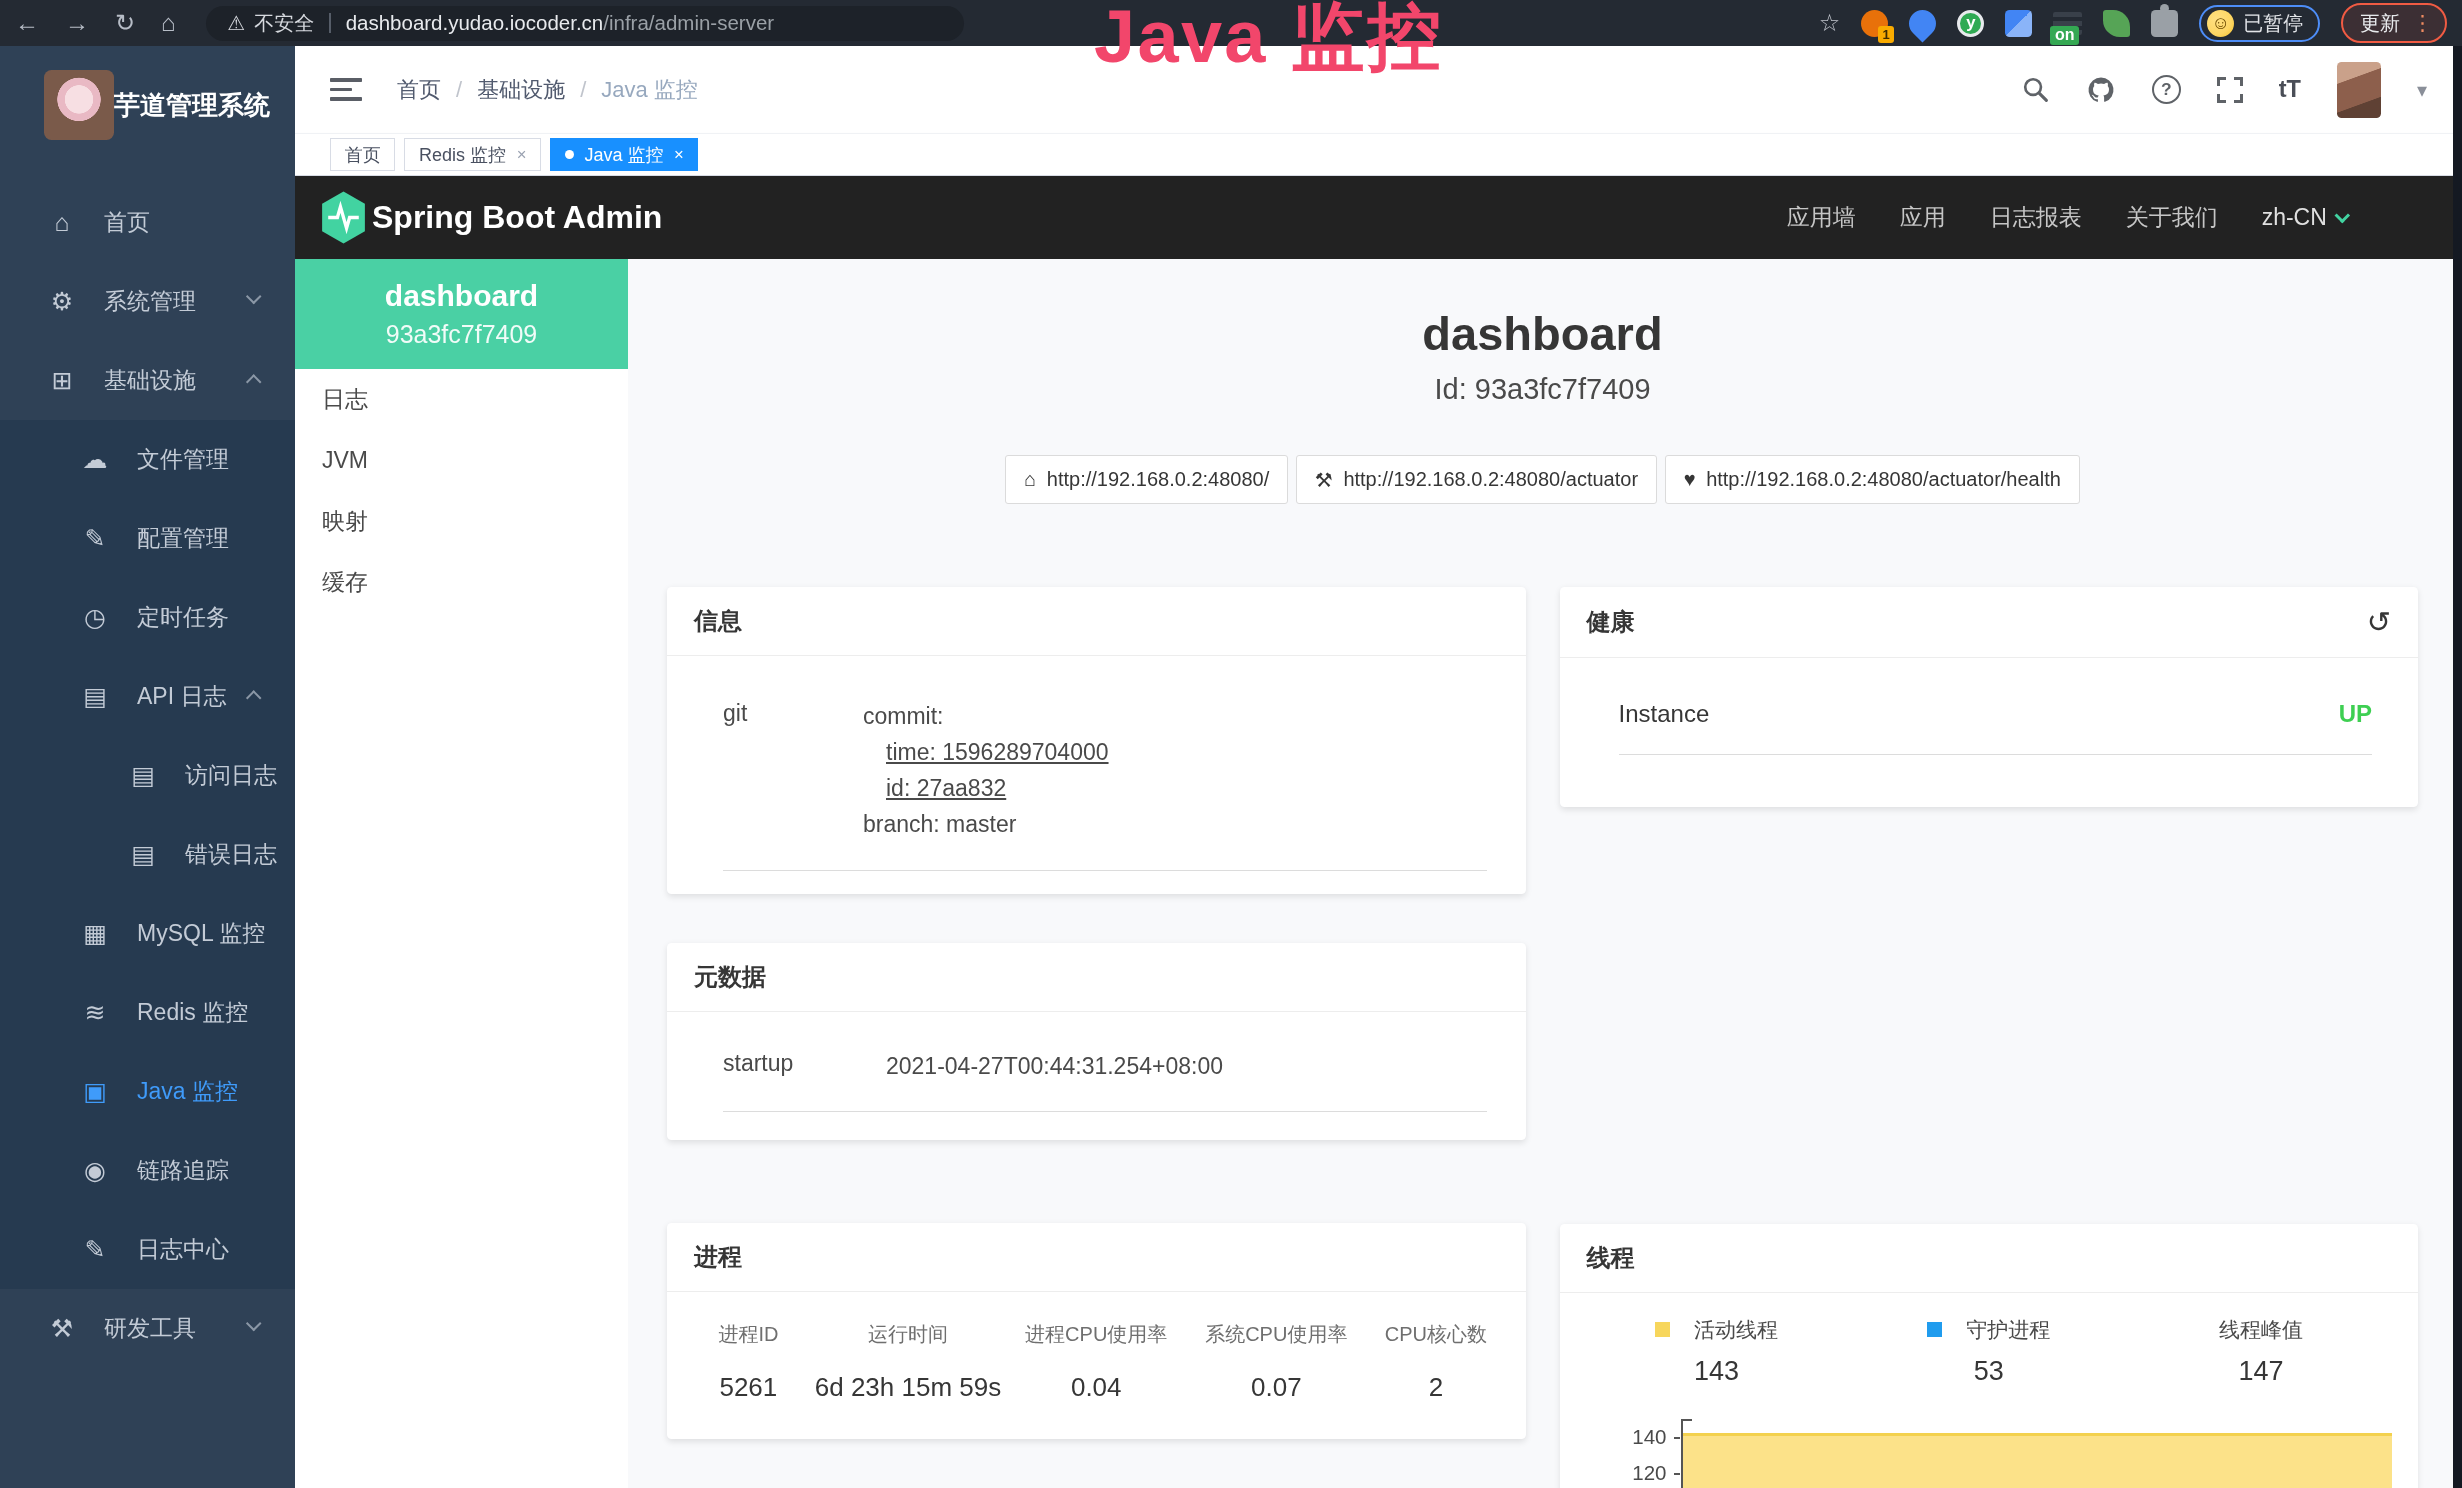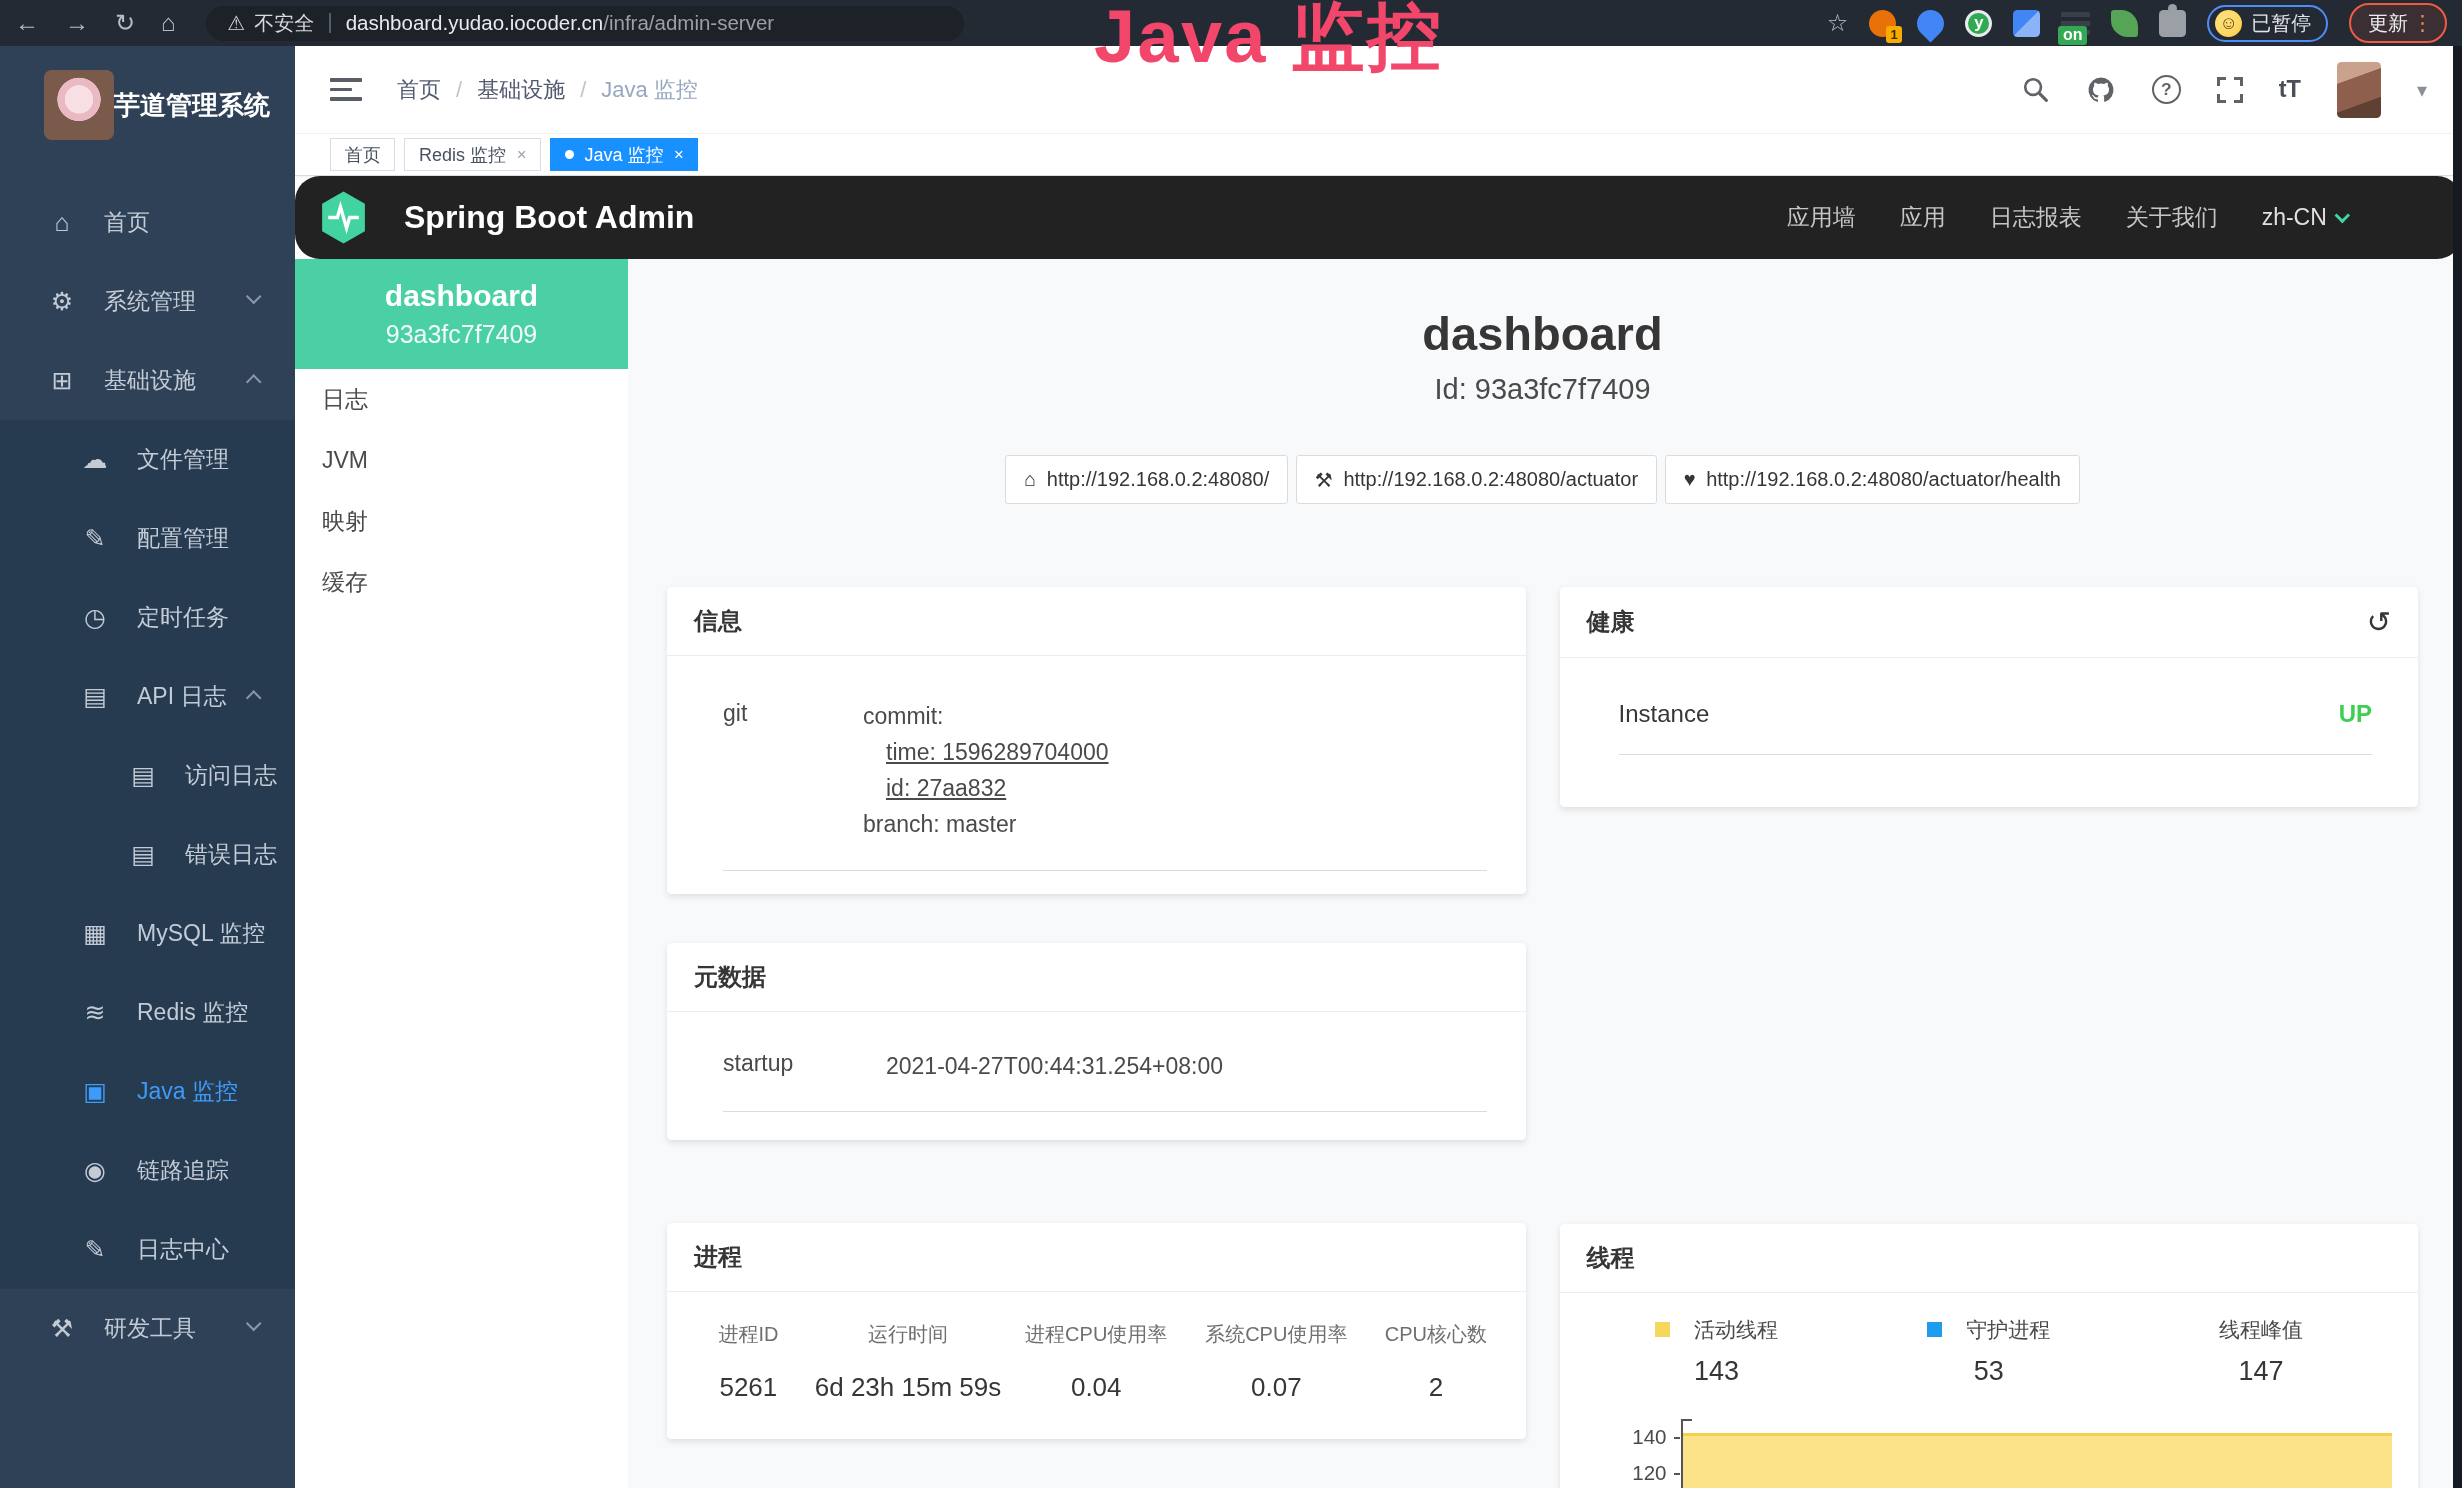--- a/index.html
+++ b/index.html
@@ -33,21 +33,21 @@
     font-size:16px; padding:0.8px 4.6px; border-radius:3px; font-weight:700; }
   .ext-leaf { background:#56a456; border-radius:3px 16.7px 3px 16.7px; }
   .ext-puzzle { background:#9aa0a6; border-radius:4.6px; }
   .ext-puzzle::after { content:""; position:absolute; top:-6px; left:9px; width:9px; height:9px;
     border-radius:50%; background:#9aa0a6; }
   .paused-pill { border:2.3px solid #4d8df7; border-radius:23px; display:flex; align-items:center;
     gap:9px; padding:3px 15px 3px 6px; }
   .emoji { width:27px; height:27px; border-radius:50%; background:radial-gradient(circle at 35% 35%, #ffe082, #fdd663 60%, #f6bf26); color:#6d4c00; font-size:18px; display:flex; align-items:center; justify-content:center; }
   .paused-pill span.lbl { color:#e2e4e8; font-size:20px; }
   .update-btn { border:2.3px solid #f05b43; background:rgba(240,91,67,0.12); border-radius:23px;
-    display:flex; align-items:center; gap:4px; padding:4.6px 12px 4.6px 16.7px; }
+    display:flex; align-items:center; gap:12px; padding:4.6px 12px 4.6px 16.7px; }
   .update-btn .lbl { color:#e8eaed; font-size:20px; }
   .update-btn .dots { color:#f08b61; font-size:21px; }
 
   
   .annotation { position:absolute; top:0px; left:1094px; z-index:100; font-size:74px; font-weight:700;
     color:#f2466b; letter-spacing:2.3px; line-height:1.0; white-space:nowrap; }
 
   
   .app-sidebar { position:absolute; top:46px; left:0; width:295px; bottom:0; background:#2f4156; z-index:10; }
   .logo-row { display:flex; align-items:center; padding:24px 7.6px 7.6px 44px; }
@@ -94,21 +94,21 @@
     box-shadow:0 1.5px 3.8px rgba(0,0,0,0.05); display:flex; align-items:center; padding-left:35px; gap:9px; flex:none; }
   .tab { height:33px; display:flex; align-items:center; padding:0 13.7px; border:0.8px solid #d8dce5;
     background:#fff; color:#495060; font-size:18px; gap:10.6px; cursor:pointer; }
   .tab .x { font-size:16.7px; color:#9aa2b1; }
   .tab.active { background:#1890ff; border-color:#1890ff; color:#fff; }
   .tab.active .x { color:#fff; }
   .tab .dot { width:9px; height:9px; border-radius:50%; background:#fff; font-size:0; }
 
   
   .sba-header { height:83px; background:#222; display:flex; align-items:center;
-    padding:0 114px 0 24px; gap:36px; flex:none;border-radius:25px; }
+    padding:0 114px 0 24px; gap:4px; flex:none; }
   .sba-brand { color:#fff; font-size:32px; font-weight:700; }
   .sba-nav { margin-left:auto; display:flex; gap:44px; font-size:23px; color:#c6c6c6; align-items:center; }
   .sba-nav .nav-item { cursor:pointer; }
   .locale { color:#e0e0e0; display:flex; align-items:center; gap:10.6px; cursor:pointer; }
   .tchev { width:10.6px; height:10.6px; border-right:3px solid #42d3a1; border-bottom:3px solid #42d3a1;
     transform:rotate(45deg); margin-top:-4.6px; }
 
   .sba-body { flex:1; display:flex; min-height:0; overflow:hidden; }
   .sba-sidebar { width:333px; background:#fff; flex:none; }
   .instance-box { height:110px; background:#4ad0a4; display:flex; flex-direction:column;

